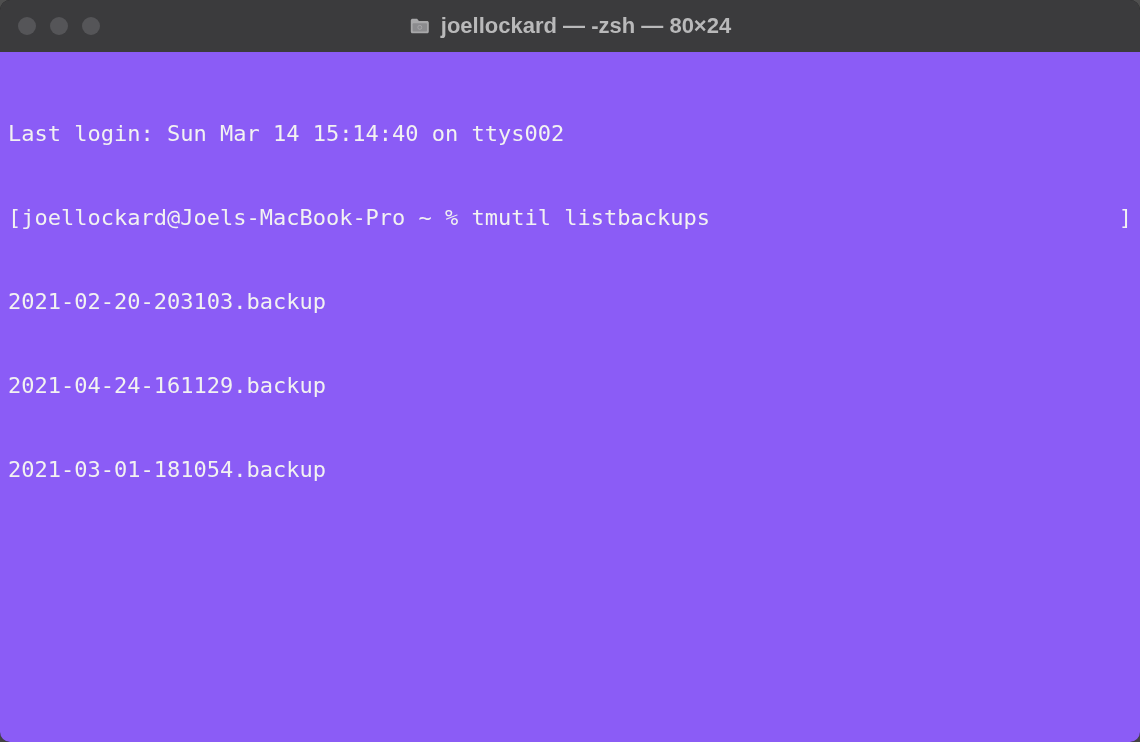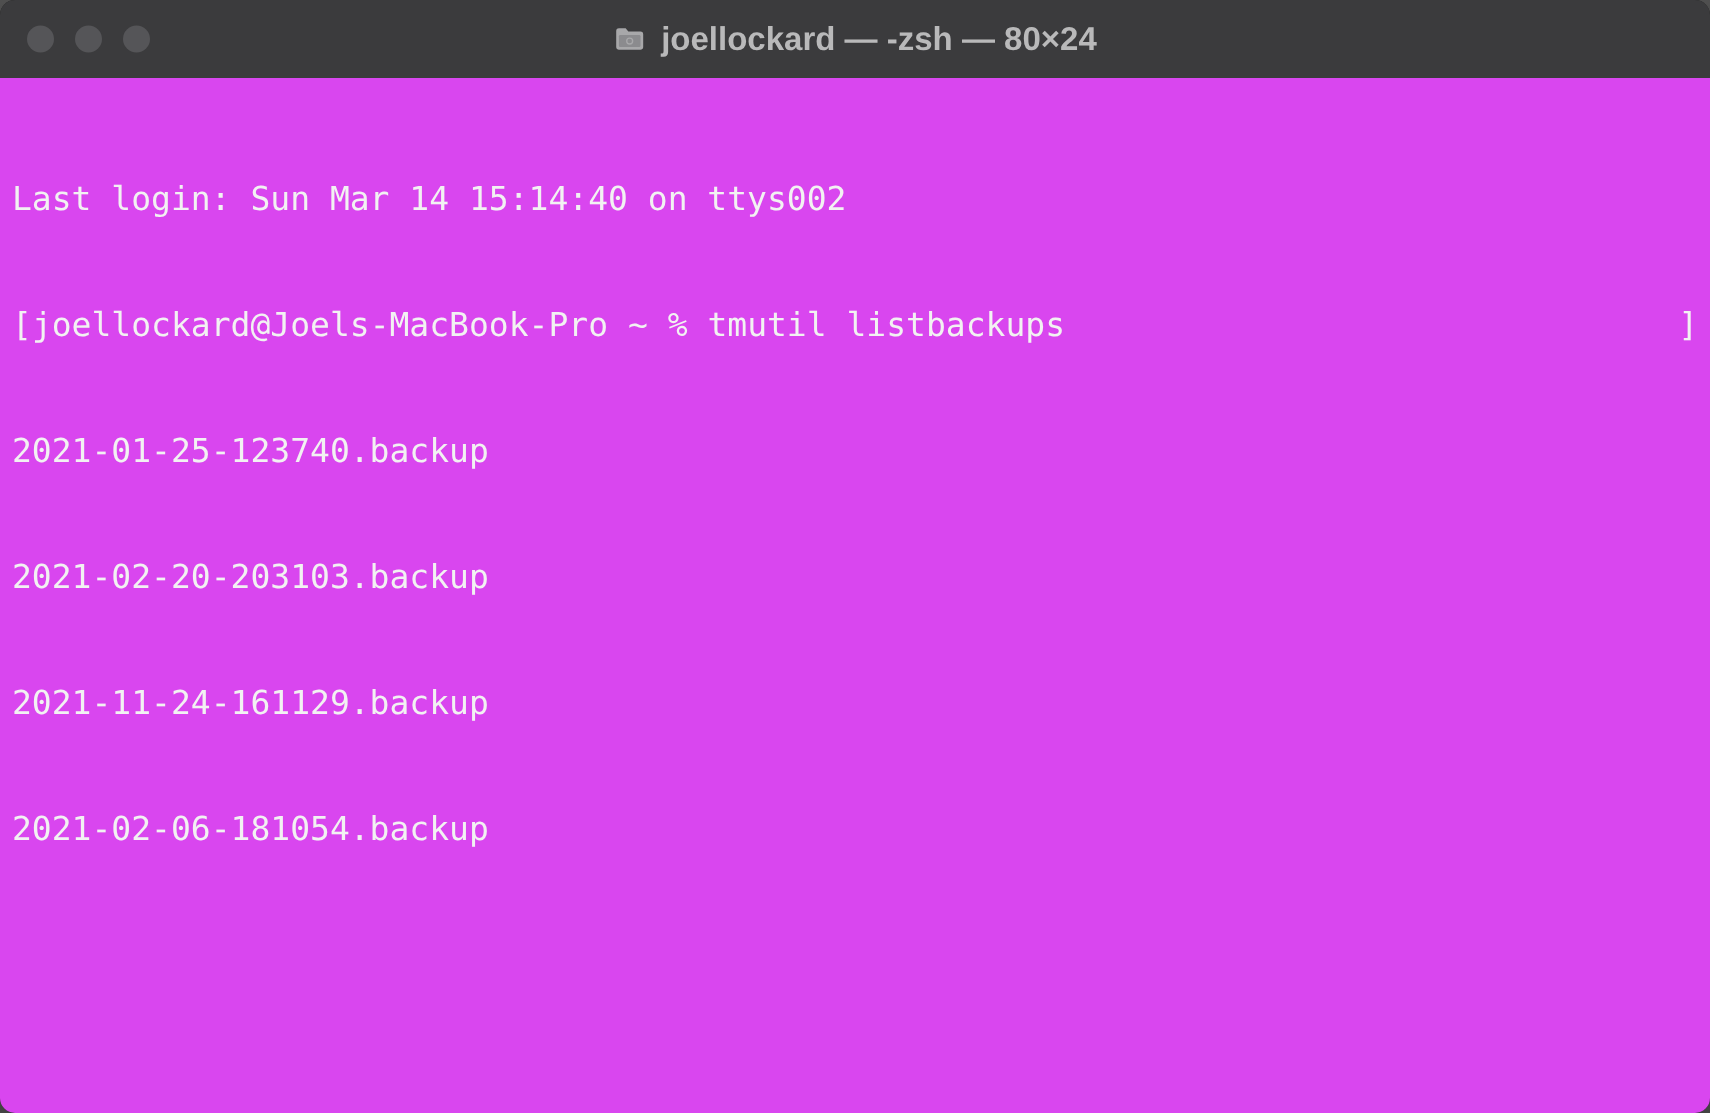--- a/index.html
+++ b/index.html
@@ -61,21 +61,21 @@
       height: 18px;
       display: inline-block;
     }
     .folder-icon svg {
       width: 100%;
       height: 100%;
       display: block;
     }
     .terminal-body {
       flex: 1;
-      background: #d946ef;
+      background: #8b5cf6;
       padding: 12px 8px 8px 8px;
       font-family: "SF Mono", Menlo, Monaco, Consolas, monospace;
       font-size: 22px;
       line-height: 28px;
       color: #f2f2f2;
       font-weight: 500;
       white-space: pre;
       overflow: hidden;
     }
     .line {
@@ -117,20 +117,19 @@
       <span>joellockard — -zsh — 80×24</span>
     </div>
   </div>
 
   <div class="terminal-body">
     <span class="line">Last login: Sun Mar 14 15:14:40 on ttys002</span>
     <div class="cmd-line">
       <span class="cmd-content"><span class="left-bracket">[</span><span>joellockard@Joels-MacBook-Pro ~ % </span><span>tmutil listbackups</span></span>
       <span class="right-bracket">]</span>
     </div>
-    <span class="line">2021-01-25-123740.backup</span>
     <span class="line">2021-02-20-203103.backup</span>
-    <span class="line">2021-11-24-161129.backup</span>
-    <span class="line">2021-02-06-181054.backup</span>
+    <span class="line">2021-04-24-161129.backup</span>
+    <span class="line">2021-03-01-181054.backup</span>
     
     
   </div>
 </div>
 
 </body></html>

